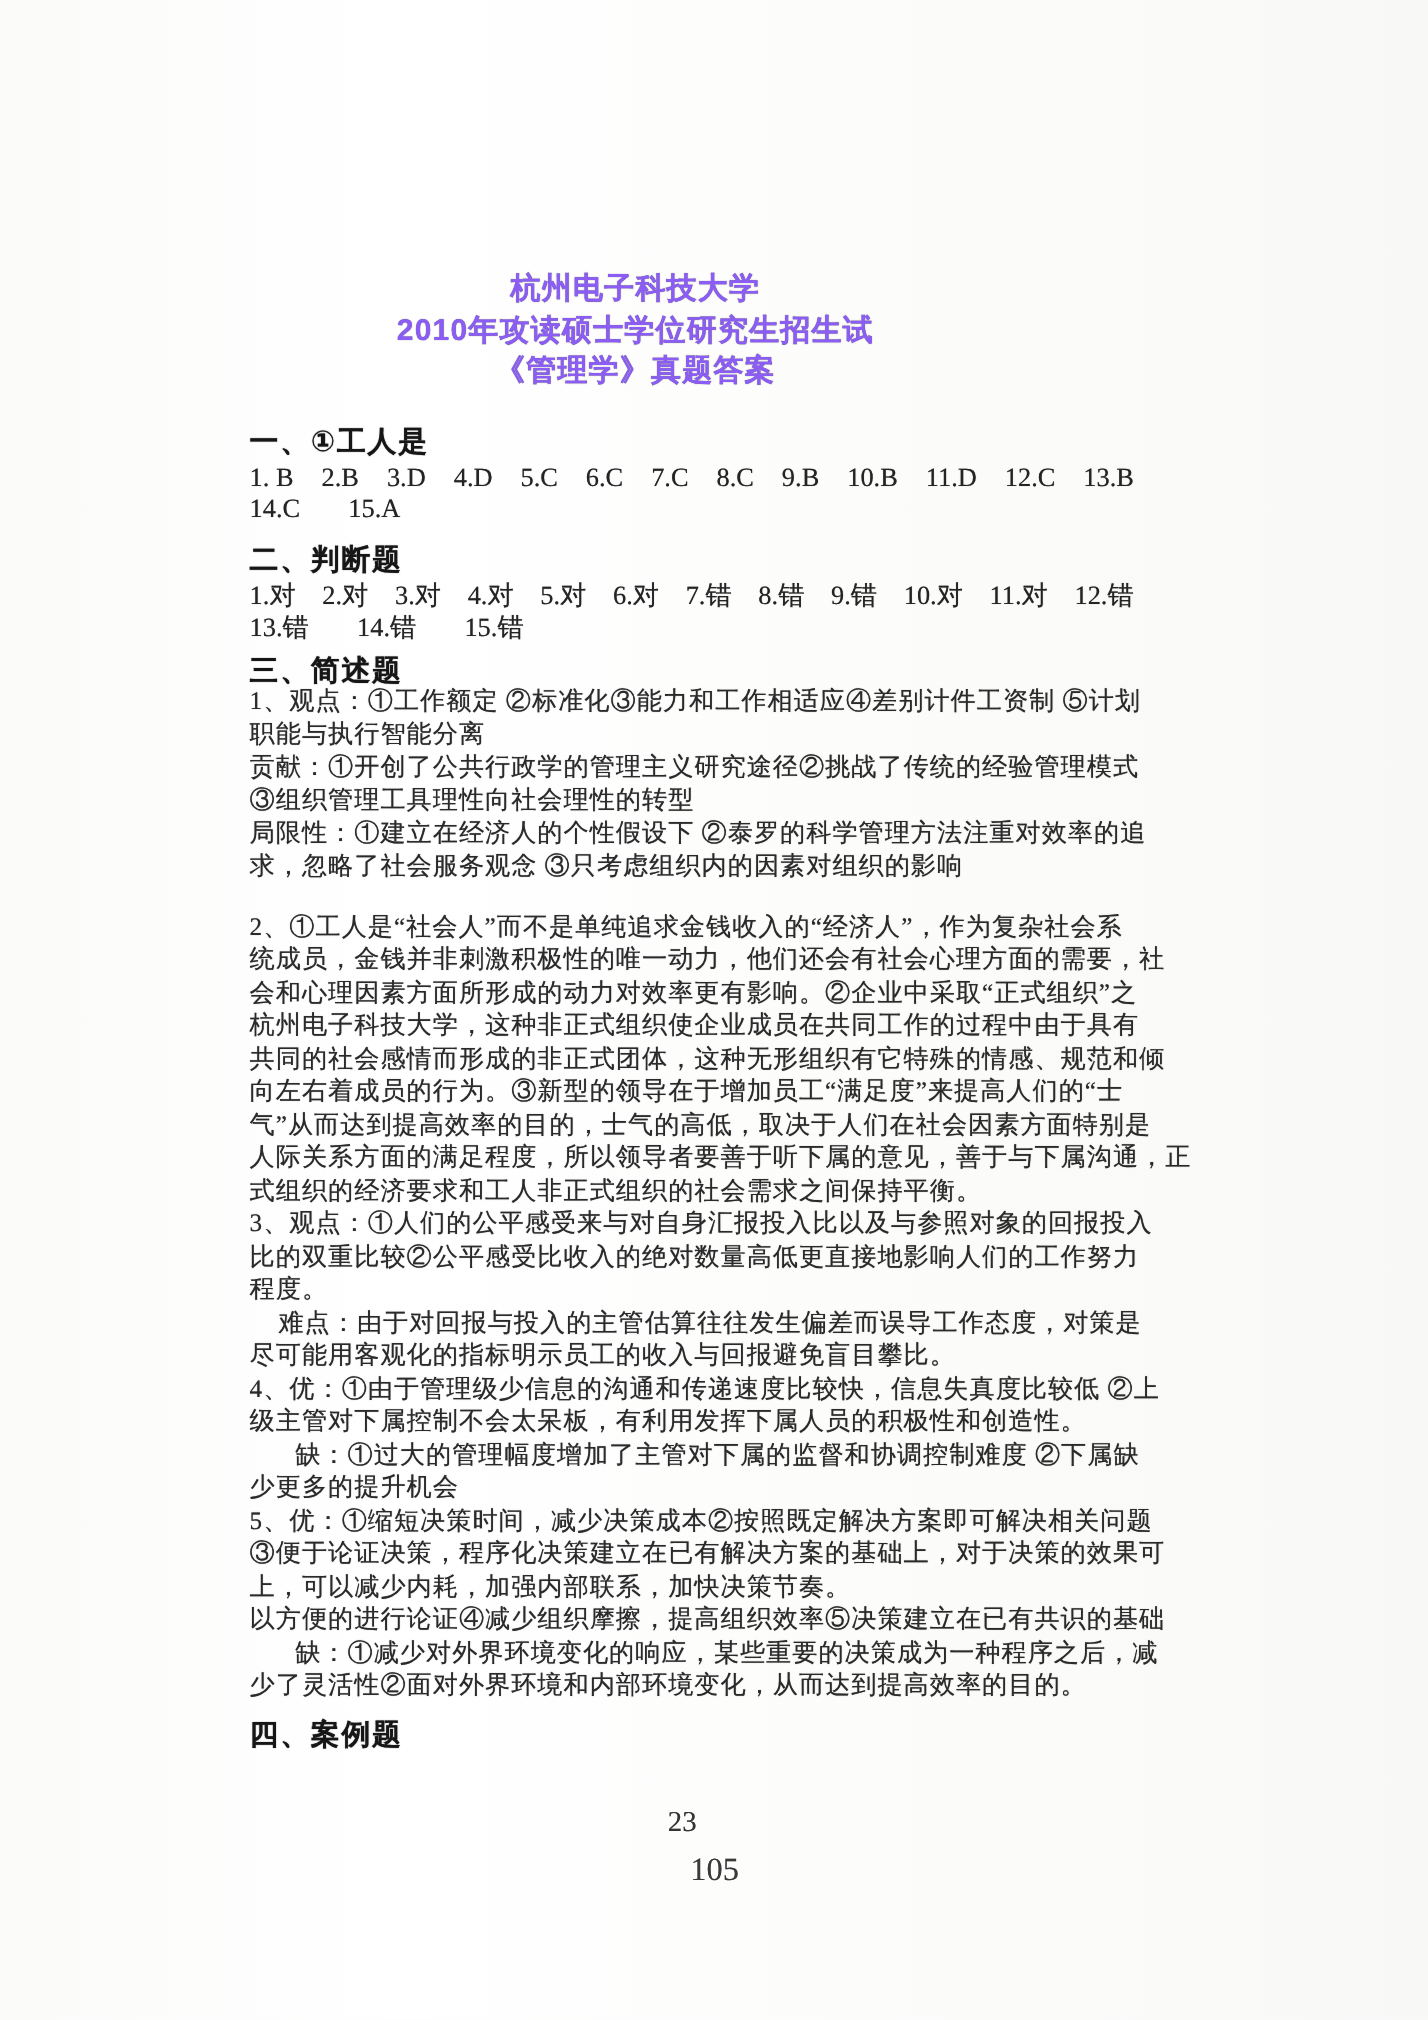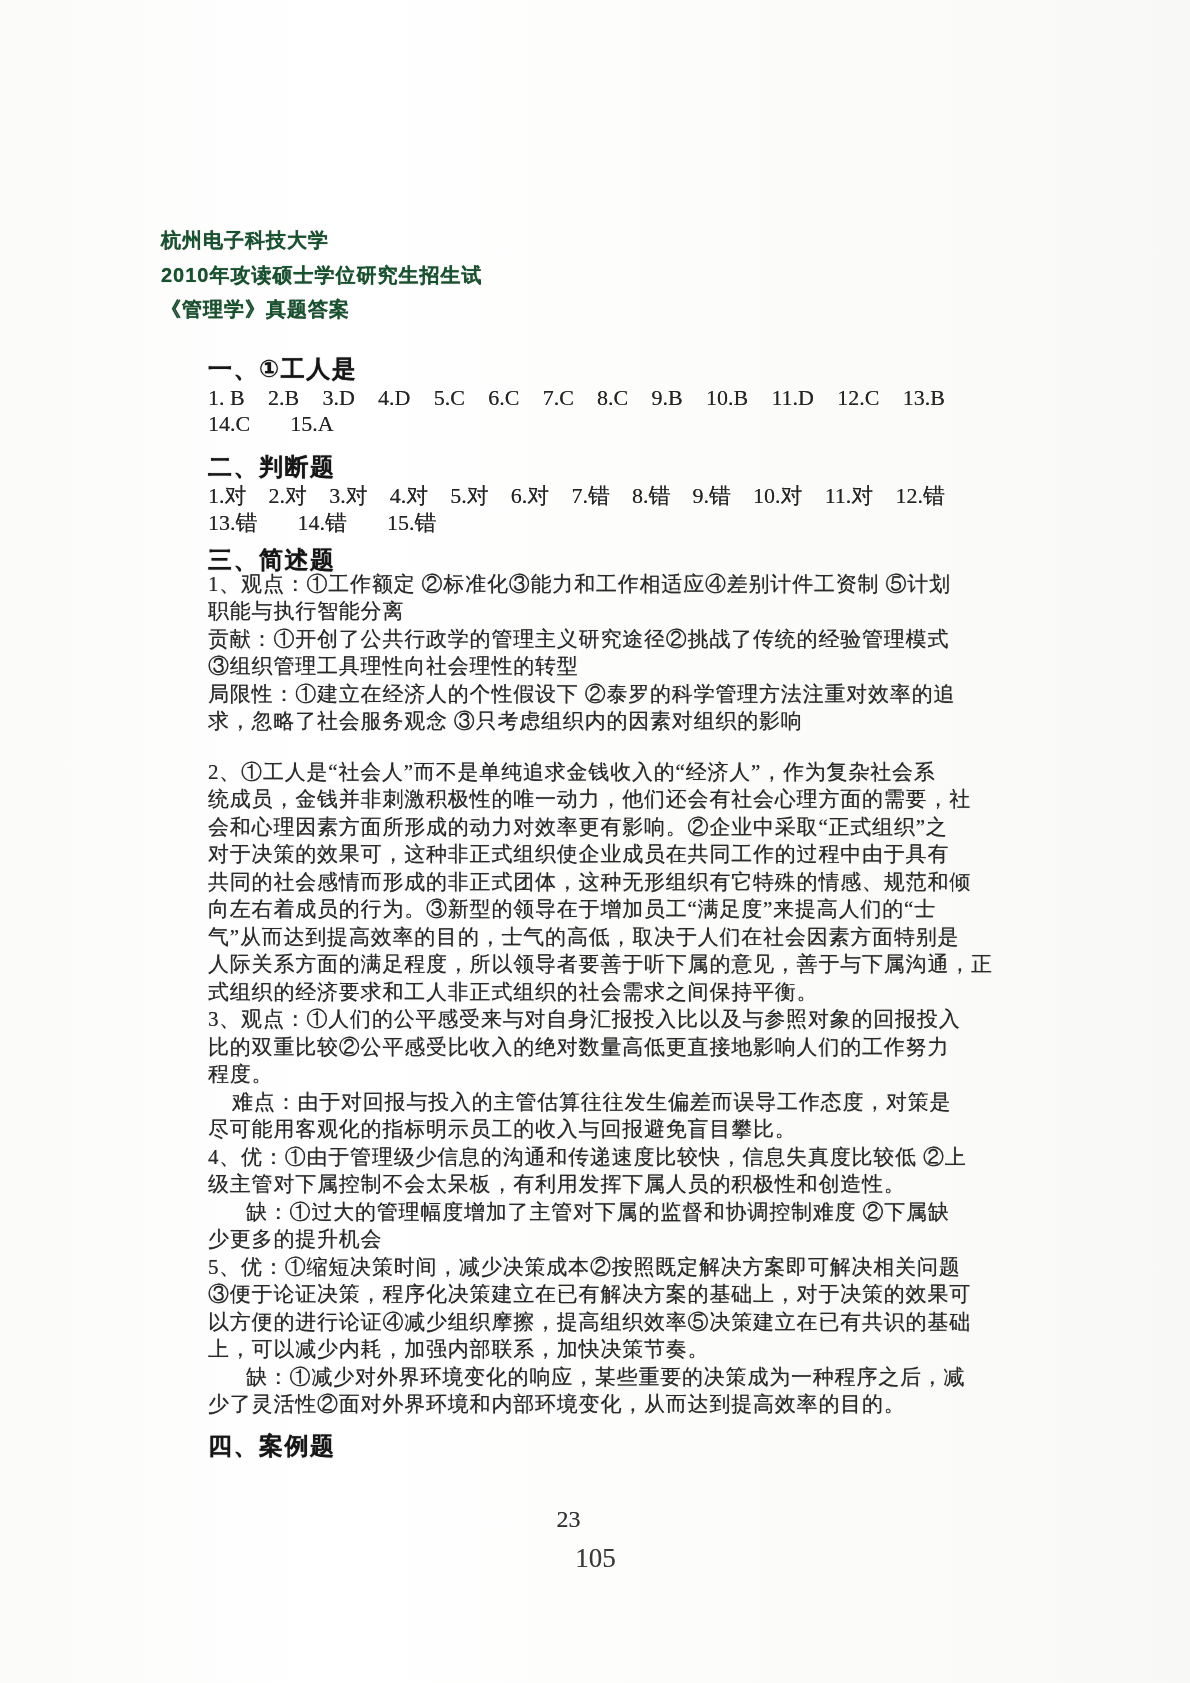--- a/index.html
+++ b/index.html
@@ -19,27 +19,28 @@
   }
   .column{
     position:absolute;
     left:208px; top:0;
     width:737px;
     padding-top:223px;
   }
   
   .title-block{
     width:737px;
+    text-align:center;
     position:relative;
     left:-47px;
     font-family:"Liberation Sans","DejaVu Sans",sans-serif;
     font-weight:bold;
-    font-size:20px;
+    font-size:25px;
     line-height:34.5px;
-    color:#14532d;
+    color:#8b5cf6;
     text-shadow:0 0 0.8px rgba(30,30,30,0.75);
     letter-spacing:1px;
   }
   
   .heading{
     font-family:"Liberation Sans","DejaVu Sans",sans-serif;
     font-weight:bold;
     font-size:24px;
     line-height:27px;
     color:#161616;
@@ -158,39 +159,39 @@
     <div class="body-lines">
       <div class="line">1、观点：①工作额定 ②标准化③能力和工作相适应④差别计件工资制 ⑤计划</div>
       <div class="line">职能与执行智能分离</div>
       <div class="line">贡献：①开创了公共行政学的管理主义研究途径②挑战了传统的经验管理模式</div>
       <div class="line">③组织管理工具理性向社会理性的转型</div>
       <div class="line">局限性：①建立在经济人的个性假设下 ②泰罗的科学管理方法注重对效率的追</div>
       <div class="line">求，忽略了社会服务观念 ③只考虑组织内的因素对组织的影响</div>
       <div class="line gap">2、①工人是“社会人”而不是单纯追求金钱收入的“经济人”，作为复杂社会系</div>
       <div class="line">统成员，金钱并非刺激积极性的唯一动力，他们还会有社会心理方面的需要，社</div>
       <div class="line">会和心理因素方面所形成的动力对效率更有影响。②企业中采取“正式组织”之</div>
-      <div class="line">对于决策的效果可，这种非正式组织使企业成员在共同工作的过程中由于具有</div>
+      <div class="line">杭州电子科技大学，这种非正式组织使企业成员在共同工作的过程中由于具有</div>
       <div class="line">共同的社会感情而形成的非正式团体，这种无形组织有它特殊的情感、规范和倾</div>
       <div class="line">向左右着成员的行为。③新型的领导在于增加员工“满足度”来提高人们的“士</div>
       <div class="line">气”从而达到提高效率的目的，士气的高低，取决于人们在社会因素方面特别是</div>
       <div class="line">人际关系方面的满足程度，所以领导者要善于听下属的意见，善于与下属沟通，正</div>
       <div class="line">式组织的经济要求和工人非正式组织的社会需求之间保持平衡。</div>
       <div class="line">3、观点：①人们的公平感受来与对自身汇报投入比以及与参照对象的回报投入</div>
       <div class="line">比的双重比较②公平感受比收入的绝对数量高低更直接地影响人们的工作努力</div>
       <div class="line">程度。</div>
       <div class="line ind">难点：由于对回报与投入的主管估算往往发生偏差而误导工作态度，对策是</div>
       <div class="line">尽可能用客观化的指标明示员工的收入与回报避免盲目攀比。</div>
       <div class="line">4、优：①由于管理级少信息的沟通和传递速度比较快，信息失真度比较低 ②上</div>
       <div class="line">级主管对下属控制不会太呆板，有利用发挥下属人员的积极性和创造性。</div>
       <div class="line ind2">缺：①过大的管理幅度增加了主管对下属的监督和协调控制难度 ②下属缺</div>
       <div class="line">少更多的提升机会</div>
       <div class="line">5、优：①缩短决策时间，减少决策成本②按照既定解决方案即可解决相关问题</div>
       <div class="line">③便于论证决策，程序化决策建立在已有解决方案的基础上，对于决策的效果可</div>
+      <div class="line">上，可以减少内耗，加强内部联系，加快决策节奏。</div>
       <div class="line">以方便的进行论证④减少组织摩擦，提高组织效率⑤决策建立在已有共识的基础</div>
-      <div class="line">上，可以减少内耗，加强内部联系，加快决策节奏。</div>
       <div class="line ind2">缺：①减少对外界环境变化的响应，某些重要的决策成为一种程序之后，减</div>
       <div class="line">少了灵活性②面对外界环境和内部环境变化，从而达到提高效率的目的。</div>
     </div>
 
     <div class="heading h4">四、案例题</div>
 
     <div class="pagenum">23</div>
     <div class="foliono">105</div>
 
   </div>

